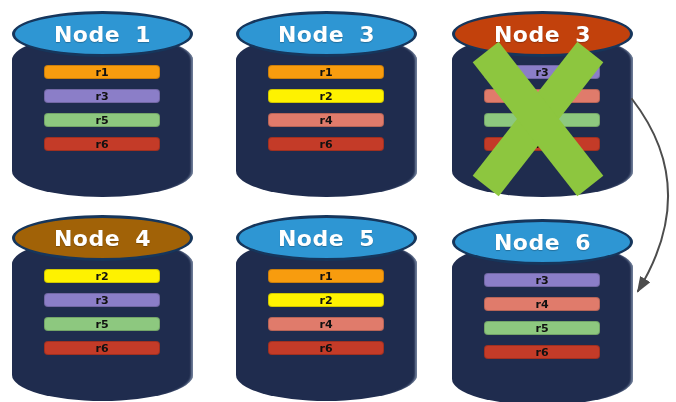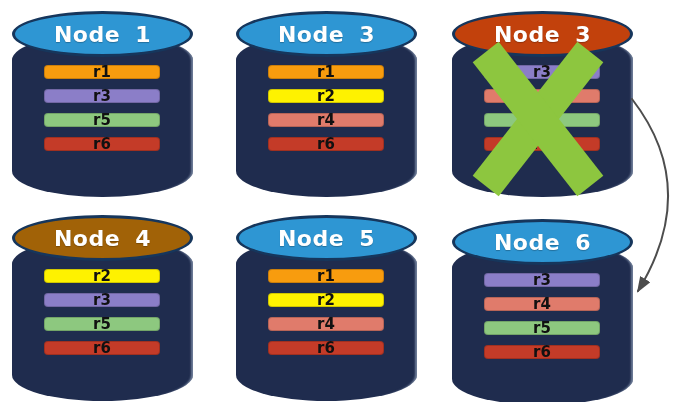--- a/index.html
+++ b/index.html
@@ -63,21 +63,21 @@
     flex-direction: column;
     gap: 10px;
   }
   .bar {
     height: 14px;
     border-radius: 4px;
     border: 1px solid rgba(0,0,0,0.18);
     display: flex;
     align-items: center;
     justify-content: center;
-    font-size: 15px;
+    font-size: 11px;
     font-weight: bold;
     color: #111111;
     line-height: 1;
   }
 
   .overlay {
     position: absolute;
     left: 0; top: 0;
     width: 676px; height: 402px;
     pointer-events: none;

